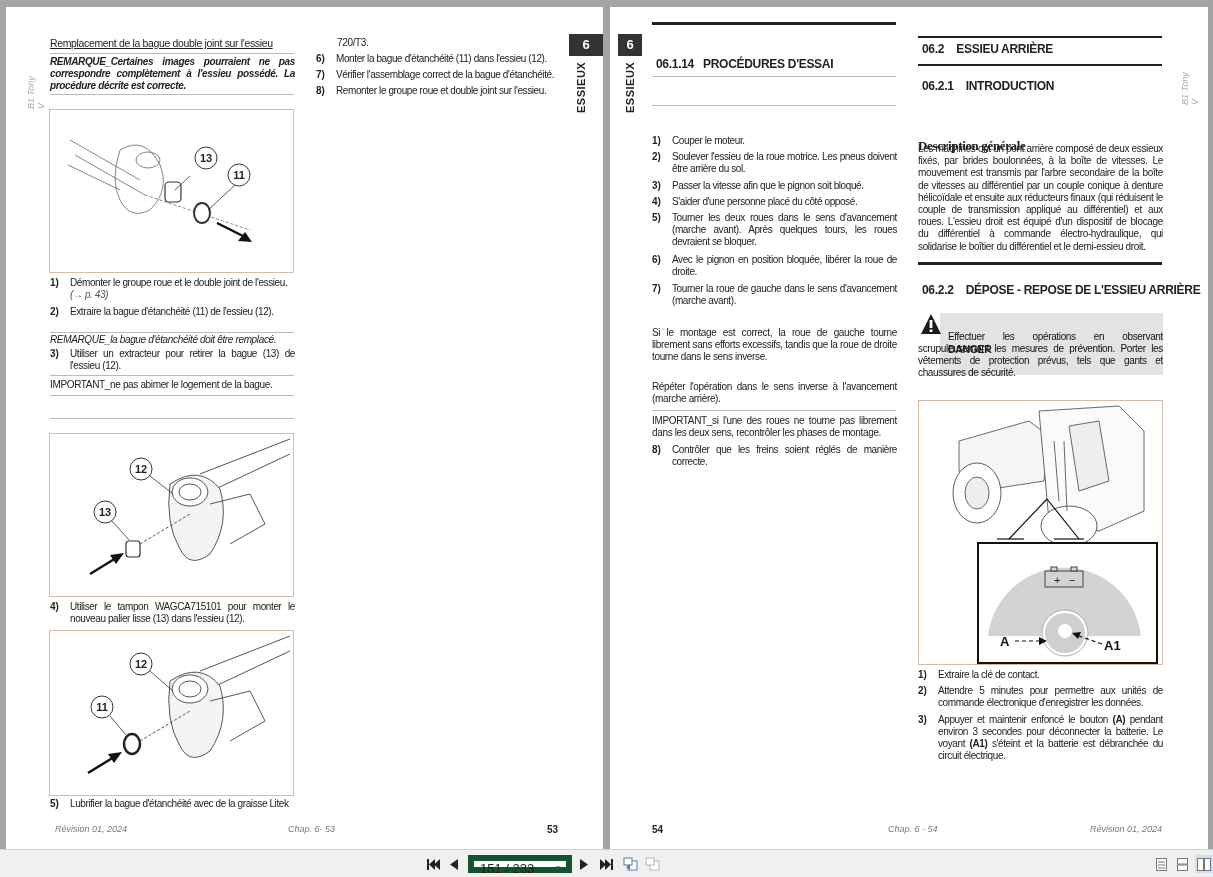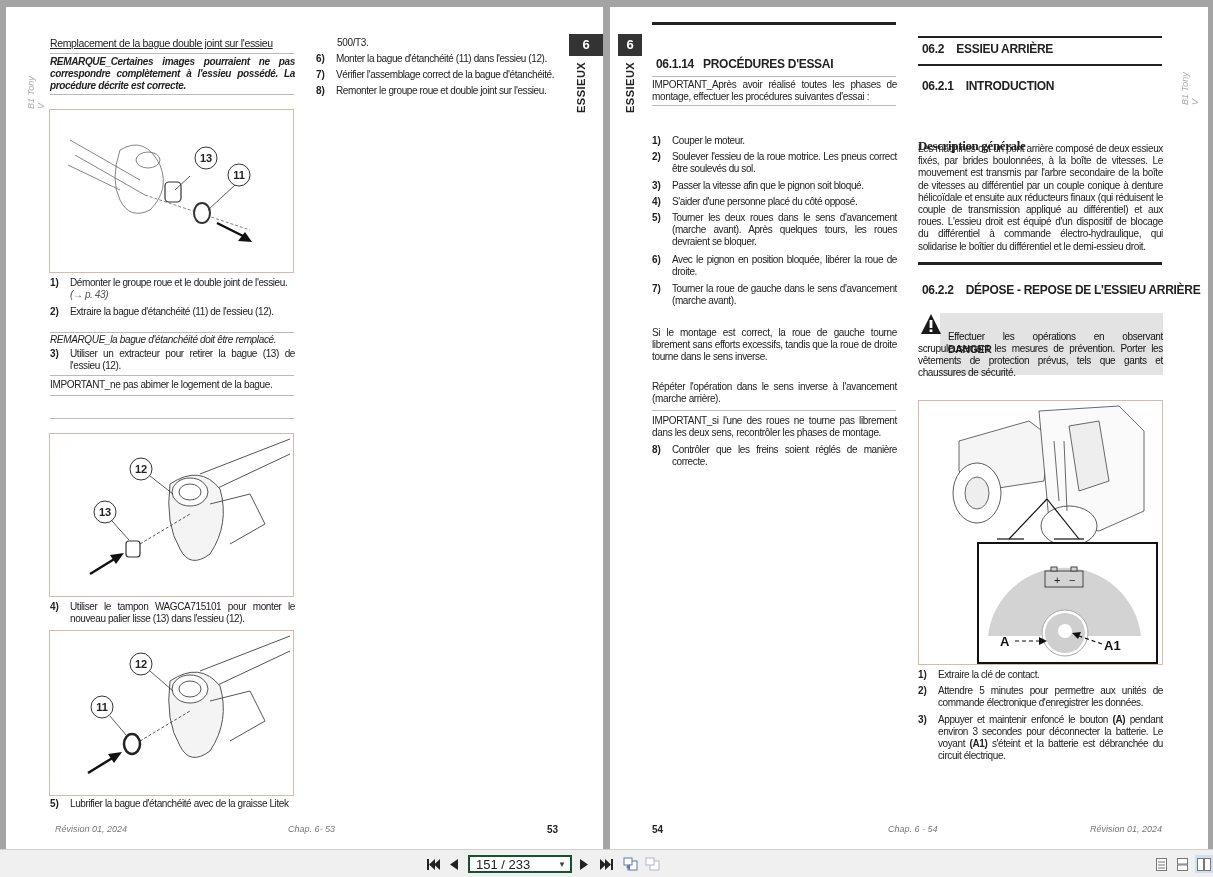--- a/index.html
+++ b/index.html
@@ -28,21 +28,21 @@
 
   .figure { position: absolute; border: 1px solid #d9b9a9; background: #fff; }
   .h2 { position: absolute; font-weight: bold; font-size: 12px; color: #222; letter-spacing: -0.3px; }
   .footer { position: absolute; font-style: italic; font-size: 9px; color: #777; }
   .pagenum { position: absolute; font-weight: bold; font-size: 10px; color: #222; }
 
   .danger-box { position: absolute; background: #e3e3e3; }
 
   .toolbar { position: absolute; left: 0; top: 849px; width: 1213px; height: 28px; background: #f0f0f0; border-top: 1px solid #d0d0d0; }
   .tb-btn { position: absolute; top: 6px; height: 16px; display: flex; align-items: center; justify-content: center; color: #222; font-size: 11px; cursor: pointer; }
-  .page-input { position: absolute; left: 468px; top: 5px; width: 104px; height: 18px; border: 2px solid #14532d; background: #fff; font-size: 13px; color: #222; padding-left: 6px; line-height: 16px; }
+  .page-input { position: absolute; left: 468px; top: 5px; width: 104px; height: 18px; border: 6px solid #14532d; background: #fff; font-size: 13px; color: #222; padding-left: 6px; line-height: 16px; }
   .page-input .dd { position: absolute; right: 4px; top: 0; font-size: 8px; color: #444; }
 </style>
 </head>
 <body>
 
 <div class="viewer">
 
   <div class="page left">
     <div class="vside" style="left:20px; top:62px; height:40px;">B1 Tony V</div>
 
@@ -136,21 +136,21 @@
         <line x1="60" y1="85" x2="76" y2="104" stroke="#333" stroke-width="0.8"></line>
         <line x1="38" y1="142" x2="64" y2="126" stroke="#111" stroke-width="2.5"></line>
         <polygon points="72,121 58,123 64,132" fill="#111"></polygon>
       </svg>
     </div>
     <div class="step" style="left:44px; top:791px; width:245px;">
       <span class="num">5)</span>
       <span class="body">Lubrifier la bague d'étanchéité avec de la graisse Litek</span>
     </div>
 
-    <div class="abs tx" style="left:331px; top:30px;">500/T3.</div>
+    <div class="abs tx" style="left:331px; top:30px;">720/T3.</div>
     <div class="step" style="left:310px; top:46px; width:250px;">
       <span class="num">6)</span>
       <span class="body">Monter la bague d'étanchéité (11) dans l'essieu (12).</span>
     </div>
     <div class="step" style="left:310px; top:62px; width:250px;">
       <span class="num">7)</span>
       <span class="body">Vérifier l'assemblage correct de la bague d'étanchéité.</span>
     </div>
     <div class="step" style="left:310px; top:78px; width:250px;">
       <span class="num">8)</span>
@@ -165,30 +165,29 @@
     <div class="pagenum" style="left:541px; top:817px;">53</div>
   </div>
 
   <div class="page right">
     <div class="tab" style="left:8px; top:27px; width:24px; height:22px;">6</div>
     <div class="vlabel" style="left:14px; top:58px; height:48px;">ESSIEUX</div>
 
     <div class="rule black" style="left:42px; top:15px; width:244px;"></div>
     <div class="h2" style="left:46px; top:35px;margin-top:15px;"><span>06.1.14</span>&nbsp;&nbsp;&nbsp;<span>PROCÉDURES D'ESSAI</span></div>
     <div class="rule" style="left:42px; top:69px; width:244px;"></div>
-    <div class="abs tx" style="left:42px; top:72px; width:245px; text-align:justify;">IMPORTANT_Après avoir réalisé toutes les phases de montage, effectuer les procédures suivantes d'essai :</div>
     <div class="rule" style="left:42px; top:98px; width:244px;"></div>
 
     <div class="step" style="left:42px; top:128px; width:245px;">
         <span class="num">1)</span>
         <span class="body">Couper le moteur.</span>
       </div>
     <div class="step" style="left:42px; top:144px; width:245px;">
         <span class="num">2)</span>
-        <span class="body">Soulever l'essieu de la roue motrice. Les pneus correct être soulevés du sol.</span>
+        <span class="body">Soulever l'essieu de la roue motrice. Les pneus doivent être arrière du sol.</span>
       </div>
     <div class="step" style="left:42px; top:173px; width:245px;">
         <span class="num">3)</span>
         <span class="body">Passer la vitesse afin que le pignon soit bloqué.</span>
       </div>
     <div class="step" style="left:42px; top:189px; width:245px;">
         <span class="num">4)</span>
         <span class="body">S'aider d'une personne placé du côté opposé.</span>
       </div>
     <div class="step" style="left:42px; top:205px; width:245px;">

